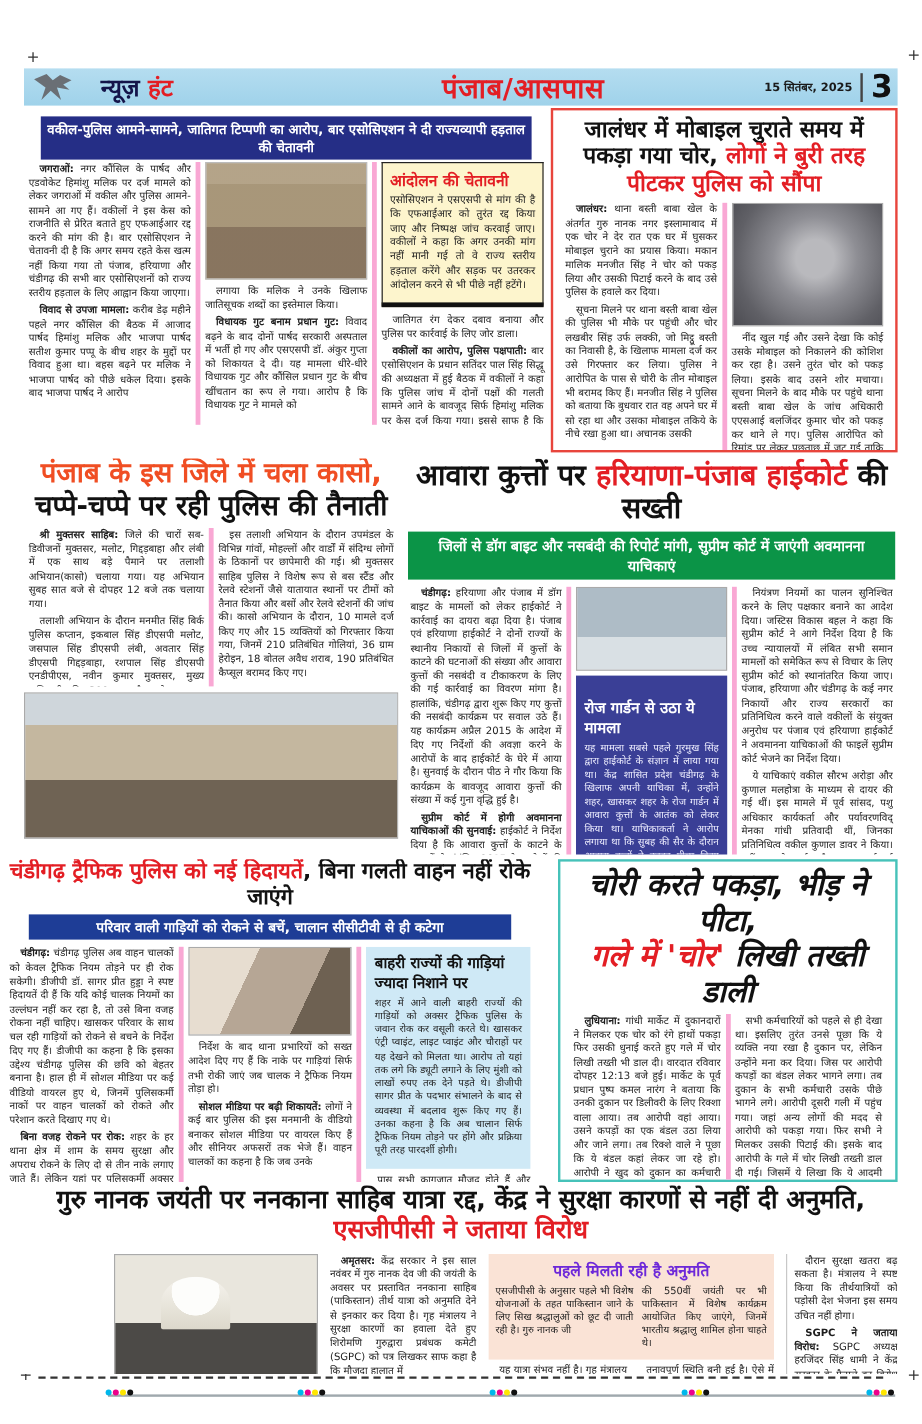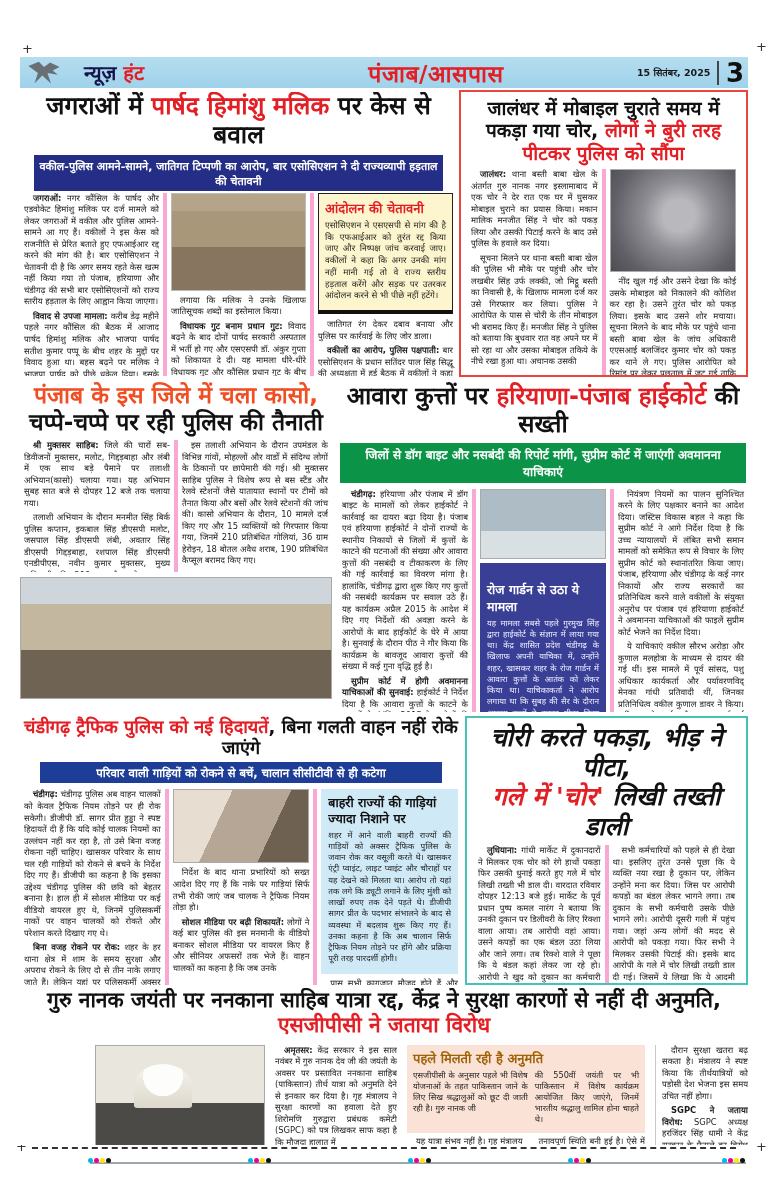--- a/index.html
+++ b/index.html
@@ -51,36 +51,36 @@
   .ybox { background:var(--yellow-box); border:1px solid #222; border-bottom:4px solid #111; padding:5px 6px; margin-bottom:5px; }
   .ybox h3 { color:var(--red); font-size:13px; margin-bottom:3px; }
   .ybox .p { font-size:8.6px; text-indent:0; }
   .ibox { background:var(--indigo-box); color:#fff; padding:18px 7px; margin:4px 0; }
   .ibox h3 { font-size:12.5px; margin-bottom:3px; }
   .ibox .p { color:#eef; font-size:8.2px; text-indent:0; }
   .lbbox { background:var(--lightblue-box); padding:6px 7px; margin-bottom:4px; }
   .lbbox h3 { font-size:12.5px; line-height:1.25; color:#111; margin-bottom:3px; }
   .lbbox .p { font-size:8.2px; text-indent:0; }
   .pbox { background:var(--pink-box); padding:4px 6px; }
-  .pbox h3 { font-size:13px; color:#a16207; margin-bottom:3px; }
+  .pbox h3 { text-align:center; font-size:13px; color:#6d28d9; margin-bottom:3px; }
   .pbox-cols { display:flex; gap:7px; }
   .pbox .p { font-size:8.2px; text-indent:0; }
   #a1 { left:20px; top:92px; width:437px; height:284px; }
   #a1 .hl { font-size:24.5px; }
   #a1 .cols { height:219px; }
   #a2 { left:459px; top:90px; width:289px; height:287px; border:2px solid var(--red-border); padding:5px 6px; }
   #a2 .hl { font-size:19px; margin-bottom:5px; }
   #a2 .cols { height:212px; }
   #a3 { left:20px; top:382px; width:312px; height:330px; }
   #a3 .hl { font-size:23px; }
   #a3 .cols { height:132px; margin-top:4px; }
   #a4 { left:338px; top:382px; width:410px; height:330px; }
   #a4 .hl { font-size:24px; }
   #a4 .cols { height:266px; }
-  #a5 { left:20px; top:716px; width:442px; height:269px; }
+  #a5 { left:4px; top:716px; width:442px; height:269px; }
   #a5 .hl { font-size:18px; }
   #a5 .cols { height:214px; }
   #a6 { left:465px; top:716px; width:283px; height:269px; border:2px solid var(--teal-border); padding:5px 7px; }
   #a6 .hl { font-size:25px; margin-bottom:4px;font-style:italic; }
   #a6 .cols { height:198px; }
   #a7 { left:20px; top:988px; width:728px; height:157px; }
   #a7 .hl { font-size:21px; }
   .a7body { display:flex; gap:10px; margin-top:7px; height:112px; overflow:hidden; }
   .a7colA { width:122px; flex:none; overflow:hidden; }
   .a7mid { width:238px; flex:none; overflow:hidden; }
@@ -113,21 +113,20 @@
     </div>
     <div class="section-title">पंजाब/आसपास</div>
     <div class="mast-right">
       <span class="mast-date">15 सितंबर, 2025</span>
       <span class="mast-div"></span>
       <span class="mast-page">3</span>
     </div>
   </div>
 
   <div class="art" id="a1">
-    <div class="hl"><span>जगराओं में </span><span class="red">पार्षद हिमांशु मलिक</span><span> पर केस से बवाल</span></div>
     <div class="strip strip-blue">वकील-पुलिस आमने-सामने, जातिगत टिप्पणी का आरोप, बार एसोसिएशन ने दी राज्यव्यापी हड़ताल की चेतावनी</div>
     <div class="cols">
       <div class="col">
         <p class="p"><b class="lead">जगराओं:</b> <span>नगर कौंसिल के पार्षद और एडवोकेट हिमांशु मलिक पर दर्ज मामले को लेकर जगराओं में वकील और पुलिस आमने-सामने आ गए हैं। वकीलों ने इस केस को राजनीति से प्रेरित बताते हुए एफआईआर रद्द करने की मांग की है। बार एसोसिएशन ने चेतावनी दी है कि अगर समय रहते केस खत्म नहीं किया गया तो पंजाब, हरियाणा और चंडीगढ़ की सभी बार एसोसिएशनों को राज्य स्तरीय हड़ताल के लिए आह्वान किया जाएगा।</span></p>
         <p class="p"><b class="lead">विवाद से उपजा मामला:</b> <span>करीब डेढ़ महीने पहले नगर कौंसिल की बैठक में आजाद पार्षद हिमांशु मलिक और भाजपा पार्षद सतीश कुमार पप्पू के बीच शहर के मुद्दों पर विवाद हुआ था। बहस बढ़ने पर मलिक ने भाजपा पार्षद को पीछे धकेल दिया। इसके बाद भाजपा पार्षद ने आरोप</span></p>
       </div>
       <div class="col">
         <div class="photo ph-meeting"></div>
         <p class="p"><span>लगाया कि मलिक ने उनके खिलाफ जातिसूचक शब्दों का इस्तेमाल किया।</span></p>
         <p class="p"><b class="lead">विधायक गुट बनाम प्रधान गुट:</b> <span>विवाद बढ़ने के बाद दोनों पार्षद सरकारी अस्पताल में भर्ती हो गए और एसएसपी डॉ. अंकुर गुप्ता को शिकायत दे दी। यह मामला धीरे-धीरे विधायक गुट और कौंसिल प्रधान गुट के बीच खींचतान का रूप ले गया। आरोप है कि विधायक गुट ने मामले को</span></p>

